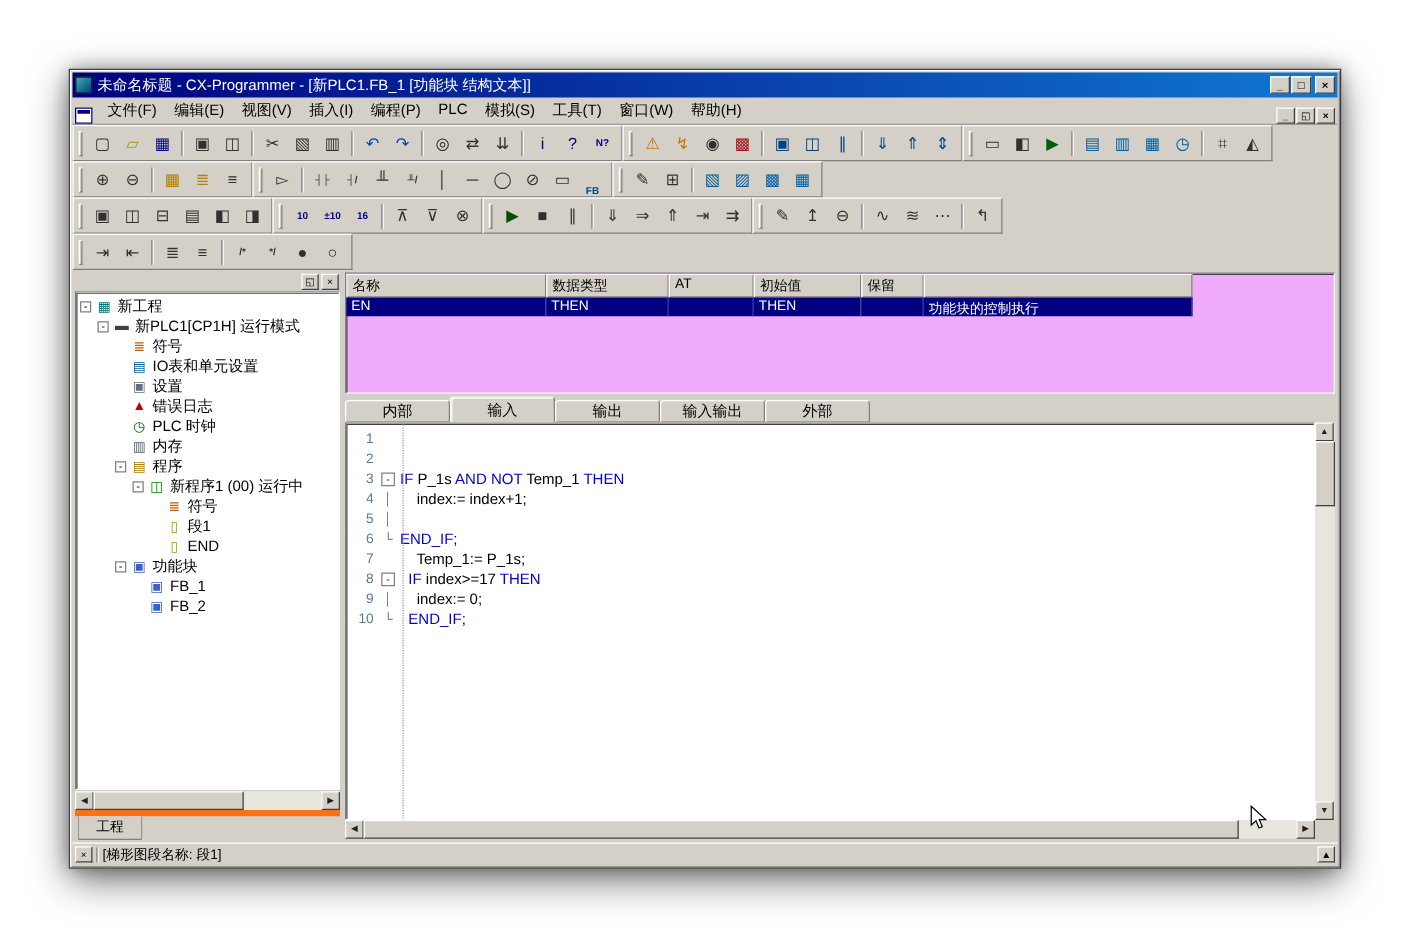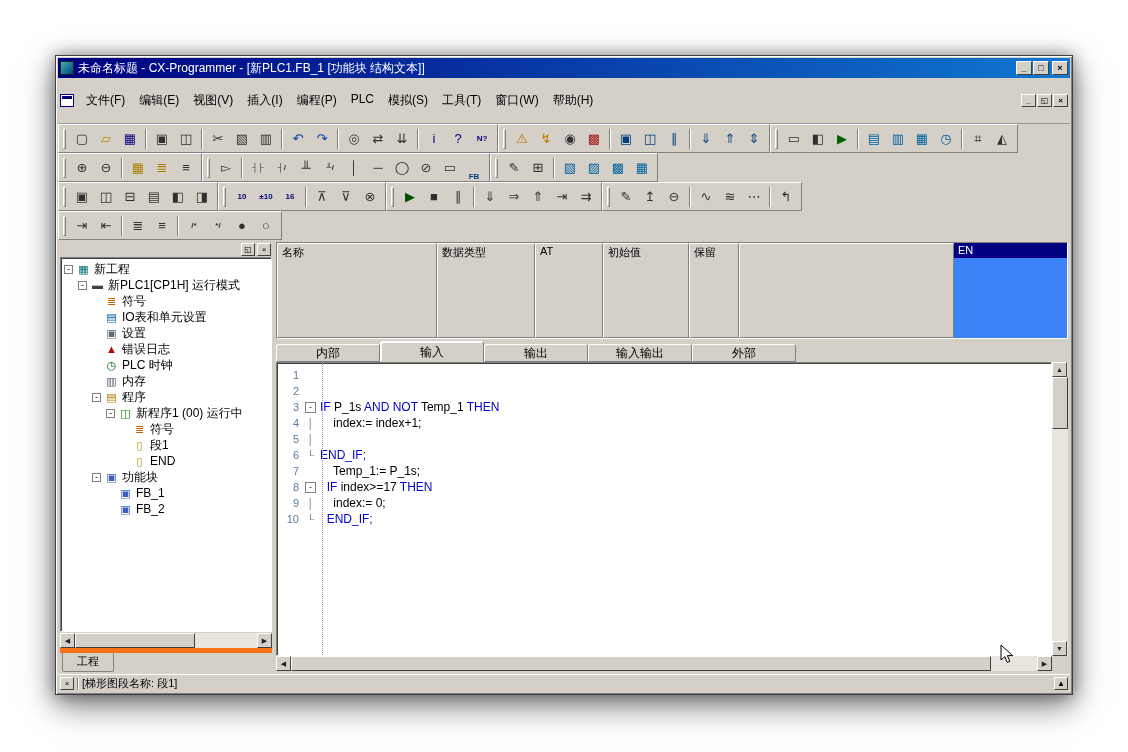--- a/index.html
+++ b/index.html
@@ -10,21 +10,21 @@
 .window{position:absolute;left:55px;top:55px;width:1018px;height:640px;background:#d4d0c8;border:1px solid #404040;display:flex;flex-direction:column;padding:2px;
  box-shadow:inset 1px 1px 0 #ffffff,inset -1px -1px 0 #808080,0 10px 30px rgba(0,0,0,.55),0 0 14px rgba(0,0,0,.35)}
 
 .titlebar{flex:0 0 20px;background:linear-gradient(90deg,#000080,#1078d0);display:flex;align-items:center;padding:1px 2px;gap:4px}
 .app-icon{width:14px;height:14px;flex:0 0 14px;background:linear-gradient(135deg,#40b0b0,#004080);border:1px solid #202020}
 .title-text{flex:1;color:#fff;font-size:12px;font-weight:normal;white-space:nowrap;overflow:hidden}
 .win-controls{display:flex;gap:1px}
 .wbtn{width:16px;height:14px;background:#d4d0c8;border:1px solid;border-color:#fff #404040 #404040 #fff;font-size:9px;line-height:10px;font-weight:bold;padding:0;color:#000}
 .wbtn.close{margin-left:2px}
 
-.menubar{flex:0 0 21px;display:flex;align-items:center;padding:12px 2px;border-bottom:1px solid #9a9a9a}
+.menubar{flex:0 0 21px;display:flex;align-items:flex-end;padding:0 2px;border-bottom:1px solid #9a9a9a}
 .mdi-icon{width:14px;height:13px;border:1px solid #000080;background:#fff;margin-right:5px;position:relative}
 .mdi-icon::before{content:"";position:absolute;left:1px;right:1px;top:1px;height:3px;background:#000080}
 .menu-items{display:flex;flex:1}
 .menu-item{font-size:12px;padding:2px 7px;white-space:nowrap}
 .child-controls{display:flex;gap:1px}
 .cbtn{width:15px;height:13px;background:#d4d0c8;border:1px solid;border-color:#fff #404040 #404040 #fff;font-size:8px;line-height:9px;font-weight:bold;padding:0}
 
 .toolbars{display:flex;flex-direction:column;background:#d4d0c8}
 .tb-row{display:flex;align-items:flex-start}
 .tb-band{display:flex;align-items:center;height:29px;padding:1px 3px;border:1px solid;border-color:#fff #808080 #808080 #fff;background:#d4d0c8}
@@ -54,29 +54,29 @@
 .vscroll{width:16px;display:flex;flex-direction:column;background:#e8e5de}
 .vtrack{flex:1;position:relative}
 .vthumb{position:absolute;left:0;right:0;top:0;height:52px;background:#d4d0c8;border:1px solid;border-color:#fff #404040 #404040 #fff}
 .corner{background:#d4d0c8}
 
 .panel-tabs{flex:0 0 18px;display:flex;align-items:flex-start;border-top:5px solid #f97316}
 .ptab{font-size:11px;padding:1px 14px 2px;background:#d4d0c8;border:1px solid #808080;border-top:none;border-bottom-left-radius:2px;border-bottom-right-radius:2px;margin-left:2px}
 .splitter{width:4px;flex:0 0 4px}
 
 .right-panel{flex:1;display:flex;flex-direction:column;min-width:0}
-.var-area{flex:0 0 97px;background:#3b82f6;border:1px solid;border-color:#808080 #fff #fff #808080;box-shadow:inset 1px 1px 0 #404040;display:flex;flex-direction:row;overflow:hidden}
+.var-area{flex:0 0 97px;background:#f0abfc;border:1px solid;border-color:#808080 #fff #fff #808080;box-shadow:inset 1px 1px 0 #404040;display:flex;flex-direction:column;overflow:hidden}
 .vt-head,.vt-row{display:grid;grid-template-columns:160px 98px 68px 86px 50px 215px 1fr}
 .vt-head{flex:0 0 17px}
 .vt-h{background:#d4d0c8;border:1px solid;border-color:#fff #808080 #808080 #fff;font-size:11px;padding:1px 4px;overflow:hidden;white-space:nowrap}
 .vt-row{height:15px;font-size:11px}
 .vt-c{padding:1px 4px;white-space:nowrap;overflow:hidden}
 .vt-row.sel .vt-c{background:#000080;color:#fff;border-right:1px solid #3048a0}
 .io-tabs{flex:0 0 22px;display:flex;align-items:flex-end;padding-top:2px;background:#d4d0c8}
-.io-tab{width:104px;height:18px;line-height:17px;text-align:center;font-size:12px;background:#d4d0c8;border:1px solid;border-color:#fff #808080 #808080 #fff;border-top-left-radius:3px;border-top-right-radius:3px}
+.io-tab{width:84px;height:18px;line-height:17px;text-align:center;font-size:12px;background:#d4d0c8;border:1px solid;border-color:#fff #808080 #808080 #fff;border-top-left-radius:3px;border-top-right-radius:3px}
 .io-tab.active{height:21px;line-height:20px;box-shadow:inset 1px 1px 0 #fff;position:relative;z-index:2;border-bottom-color:#d4d0c8}
 .editor-grid{flex:1;display:grid;grid-template-columns:1fr 16px;grid-template-rows:1fr 16px;min-height:0}
 .code-view{position:relative;background:#fff;border:1px solid;border-color:#808080 #fff #fff #808080;box-shadow:inset 1px 1px 0 #404040;overflow:hidden;padding-top:4px}
 .margin-line{position:absolute;left:45px;top:0;bottom:0;border-left:1px dotted #9090c8}
 .code-line{display:flex;align-items:center;height:16px}
 .ln{flex:0 0 27px;text-align:right;padding-right:5px;font-size:11px;color:#5a7a9a}
 .fold{flex:0 0 13px;text-align:center;font-size:10px;color:#707070}
 .fold.box{flex:0 0 11px;height:11px;border:1px solid #808080;font-size:9px;line-height:9px;margin:0 1px;color:#303030;background:#fff}
 .code-text{white-space:pre;font-size:12px;padding-left:3px}
 .kw{color:#0000cc}

